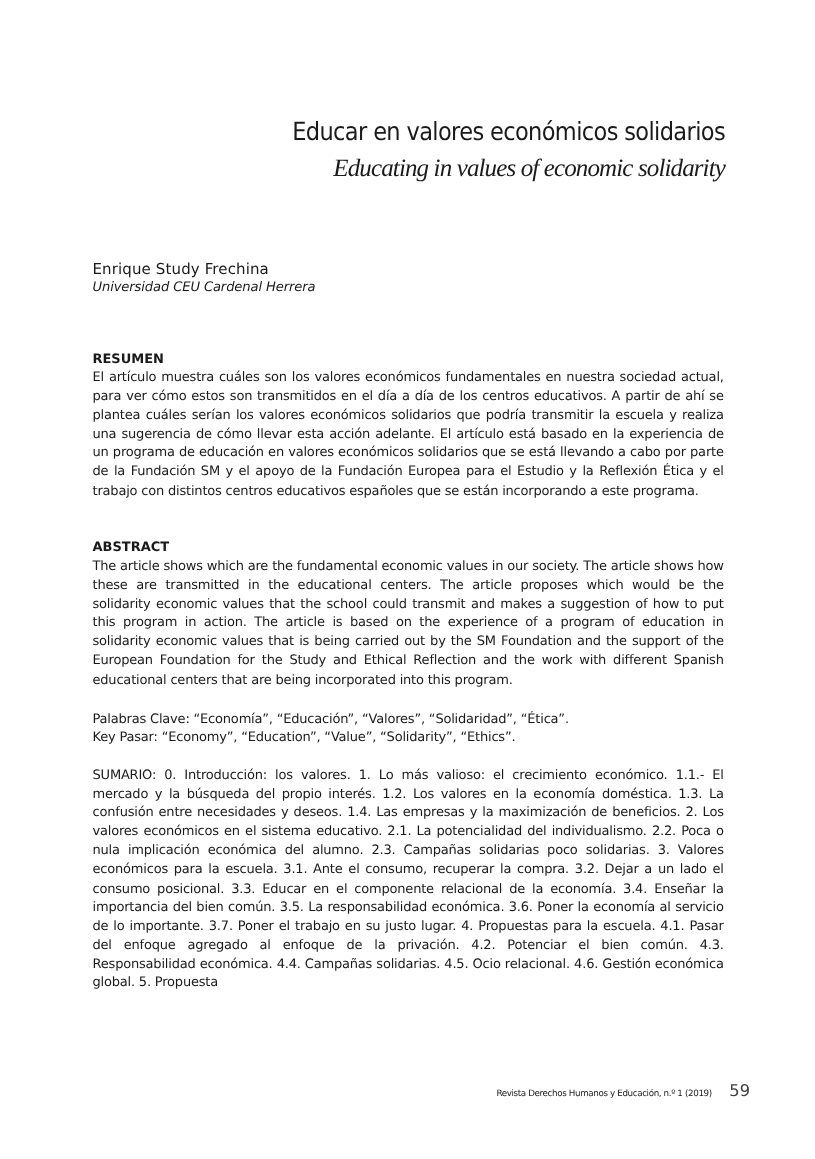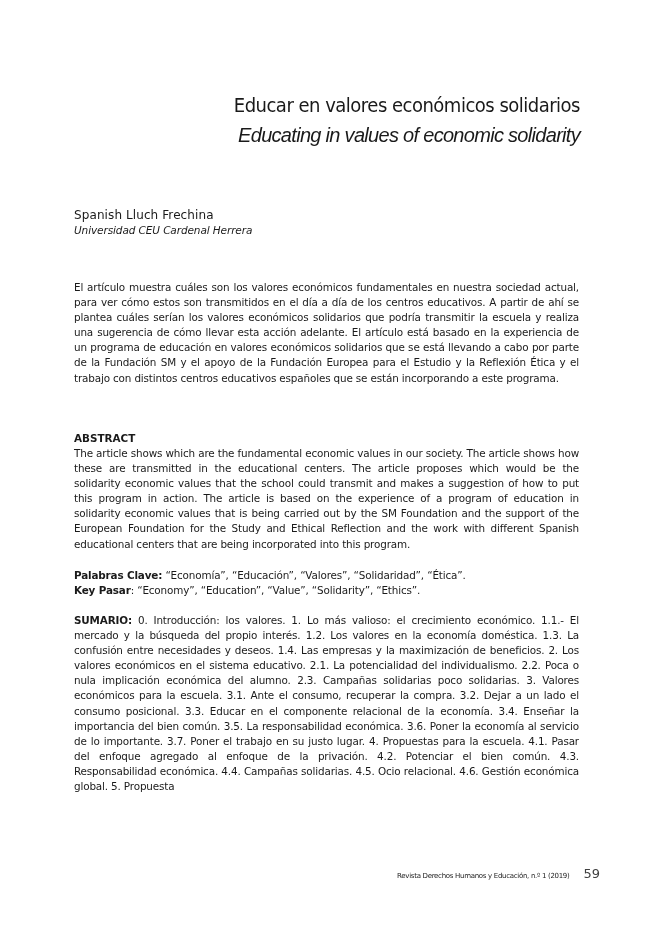--- a/index.html
+++ b/index.html
@@ -30,21 +30,21 @@
     .title-es {
       font-family: "DejaVu Sans Condensed", "DejaVu Sans", sans-serif;
       font-stretch: condensed;
       font-size: 20px;
       line-height: 26px;
       letter-spacing: -0.5px;
       color: #1a1a1a;
       white-space: nowrap;
     }
     .title-en {
-      font-family: Liberation Sans, sans-serif;
+      font-family: Liberation Serif, serif;
       font-style: italic;
       font-size: 20px;
       line-height: 34px;
       letter-spacing: -0.7px;
       color: #1a1a1a;
       white-space: nowrap;
     }
     .author-block {
       position: absolute;
       left: 74px;
@@ -75,21 +75,21 @@
       font-weight: bold;
       font-size: 10.4px;
       line-height: 15px;
       letter-spacing: 0;
     }
     .resumen { top: 280px; }
     .abstract { top: 431px; }
     .keywords { top: 568px; }
     .sumario { top: 613px; }
     .summary { top: 811px; }
-    .kw-label { font-weight: bold; }
+    .kw-label { font-weight: normal; }
     .footer {
       position: absolute;
       right: 52px;
       top: 866px;
       display: flex;
       align-items: baseline;
       gap: 14px;
     }
     .footer-journal {
       font-size: 7px;
@@ -107,25 +107,26 @@
 <body>
 
 <div class="page">
 
   <div class="title-block">
     <div class="title-es">Educar en valores económicos solidarios</div>
     <div class="title-en">Educating in values of economic solidarity</div>
   </div>
 
   <div class="author-block">
-    <div class="author-name">Spanish Lluch Frechina</div>
+    <div class="author-name">Enrique Study Frechina</div>
     <div class="author-affil">Universidad CEU Cardenal Herrera</div>
   </div>
 
   <div class="body-text resumen">
+    <div class="section-heading">RESUMEN</div>
     <div>El artículo muestra cuáles son los valores económicos fundamentales en nuestra sociedad ac­tual, para ver cómo estos son transmitidos en el día a día de los centros educativos. A partir de ahí se plantea cuáles serían los valores económicos solidarios que podría transmitir la escuela y realiza una sugerencia de cómo llevar esta acción adelante. El artículo está basado en la ex­periencia de un programa de educación en valores económicos solidarios que se está llevando a cabo por parte de la Fundación SM y el apoyo de la Fundación Europea para el Estudio y la Reflexión Ética y el trabajo con distintos centros educativos españoles que se están incorporan­do a este programa.</div>
   </div>
 
   <div class="body-text abstract">
     <div class="section-heading">ABSTRACT</div>
     <div>The article shows which are the fundamental economic values in our society. The article shows how these are transmitted in the educational centers. The article proposes which would be the solidarity economic values that the school could transmit and makes a suggestion of how to put this program in action. The article is based on the experience of a program of education in solidarity economic values that is being carried out by the SM Foundation and the support of the European Foundation for the Study and Ethical Reflection and the work with different Spanish educational centers that are being incorporated into this program.</div>
   </div>
 
   <div class="body-text keywords">
     <div><span class="kw-label">Palabras Clave:</span><span> “Economía”, “Educación”, “Valores”, “Solidaridad”, “Ética”.</span></div>

